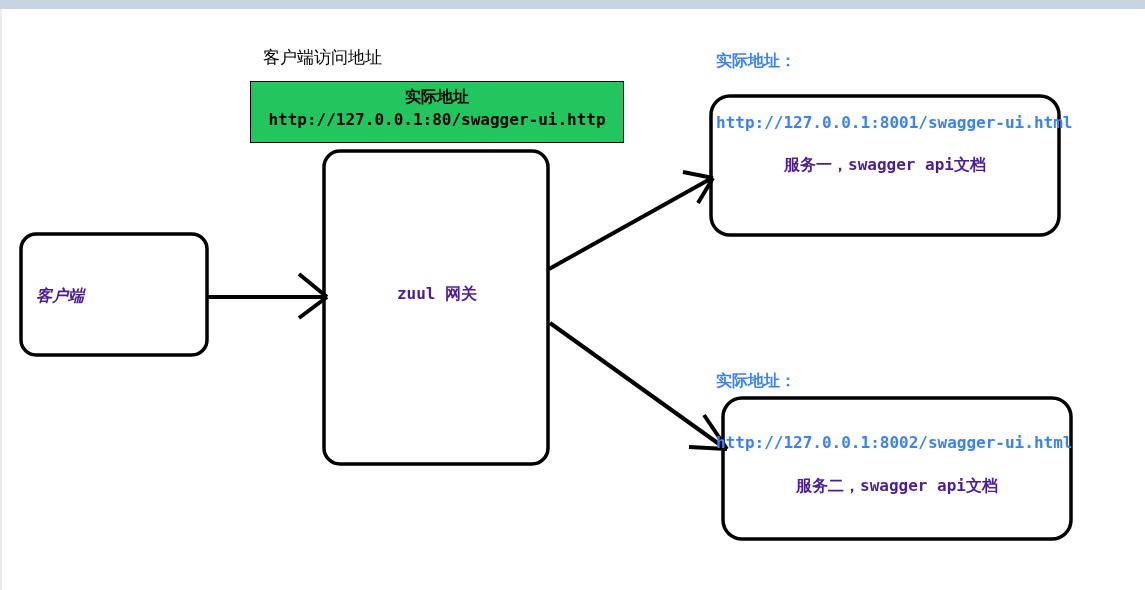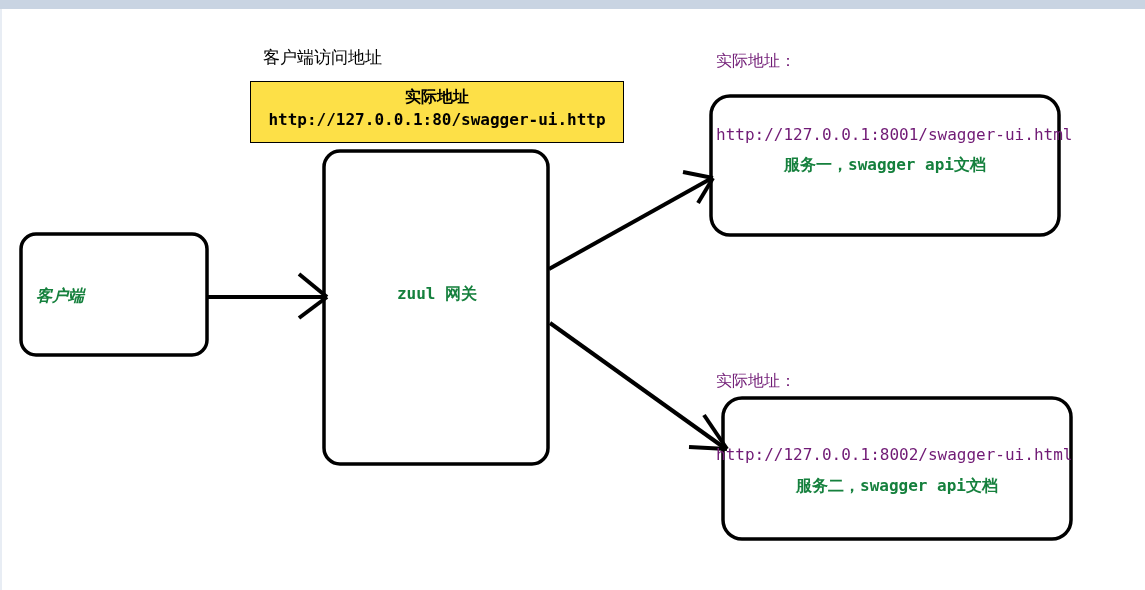--- a/index.html
+++ b/index.html
@@ -34,21 +34,21 @@
   }
   
   #canvas {
     position: absolute;
     left: 0; top: 0;
     width: 1145px;
     height: 590px;
   }
   .node-label {
     position: absolute;
-    color: #15803d;
+    color: #4c1d95;
     font-weight: bold;
     white-space: pre;
     line-height: 1.25;
   }
   .lbl-client {
     left: 36px;
     top: 286px;
     font-size: 16px;
     font-family: "DejaVu Sans", "Liberation Sans", sans-serif;
     font-style: italic;
@@ -86,21 +86,21 @@
     white-space: pre;
   }
   
   .callout {
     position: absolute;
     left: 250px;
     top: 81px;
     width: 374px;
     height: 62px;
     border: 1px solid #000;
-    background: #fde047;
+    background: #22c55e;
     box-sizing: border-box;
     text-align: center;
     color: #000;
     font-weight: bold;
   }
   .callout .c-title {
     display: block;
     font-size: 16px;
     line-height: 1.55;
     margin-top: 3px;
@@ -108,35 +108,34 @@
   }
   .callout .c-url {
     display: block;
     font-size: 16px;
     line-height: 1.3;
     white-space: pre;
   }
   
   .annot {
     position: absolute;
-    color: #701a75;
-    font-weight: normal;
+    color: #3b82f6;
+    font-weight: bold;
     white-space: pre;
   }
   .annot .a-title {
     display: block;
     font-size: 16px;
     line-height: 1.55;
     font-family: "DejaVu Sans", "Liberation Sans", sans-serif;
   }
   .annot .a-url {
     display: block;
     font-size: 16px;
     line-height: 1.4;
-    margin-top: 12px;
   }
   .annot-1 { left: 716px; top: 11px; }
   .annot-2 { left: 716px; top: 331px; }
 </style>
 </head>
 <body>
 
 <div id="page">
 
   <div id="topbar"></div>

